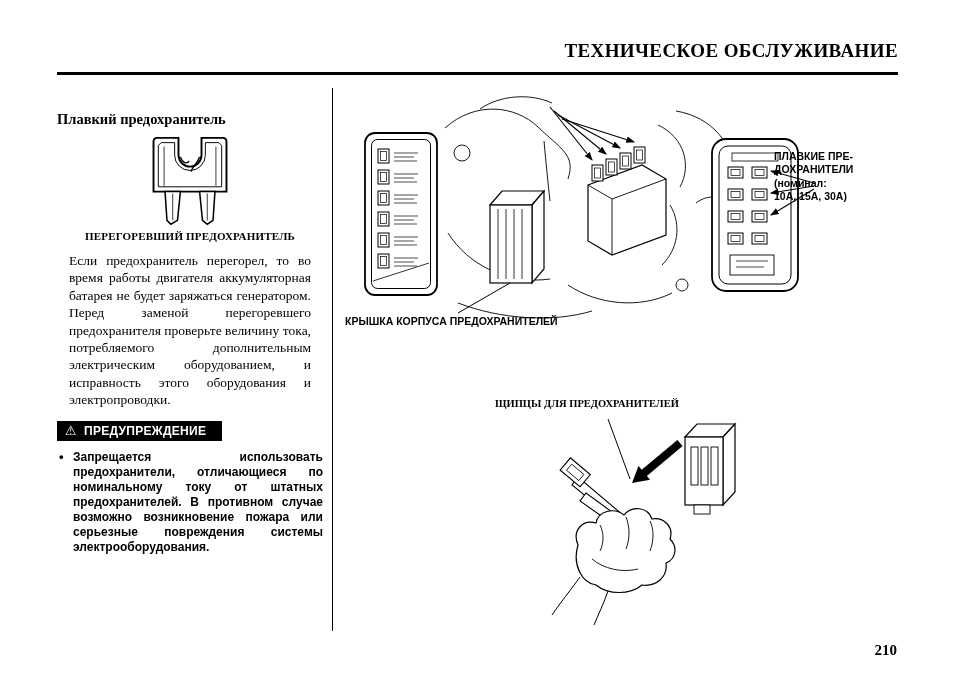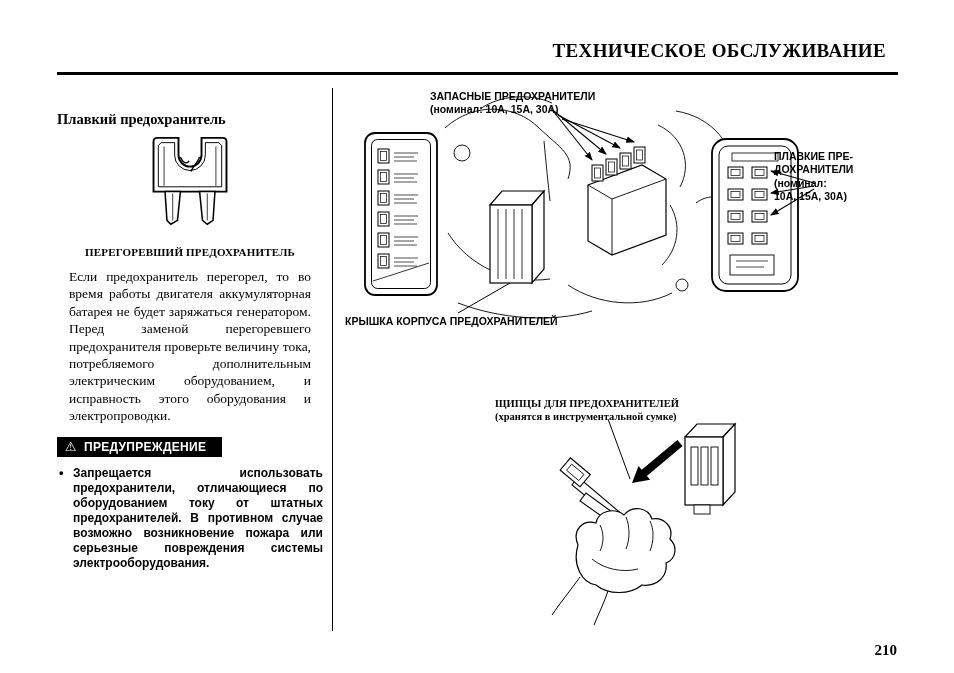--- a/index.html
+++ b/index.html
@@ -1,27 +1,27 @@
 <!DOCTYPE html>
 <html><head>
 <meta charset="utf-8">
 <style>
   * { box-sizing: border-box; }
   html,body { margin:0; padding:0; background:#dcdcdc; }
   .page { position:relative; width:954px; height:673px; background:#ffffff; color:#000;
           font-family:"Liberation Serif", serif; overflow:hidden; margin:0 auto; }
 
-  .header-title { position:absolute; top:40px; right:68px; font-size:19px; font-weight:bold; letter-spacing:0.4px; }
+  .header-title { position:absolute; top:40px; right:56px; font-size:19px; font-weight:bold; letter-spacing:0.4px; }
   .header-rule  { position:absolute; left:57px; top:72px; width:841px; height:3px; background:#000; }
   .col-divider  { position:absolute; left:332px; top:88px; width:1px; height:543px; background:#000; }
 
   .left-col { position:absolute; left:57px; top:88px; width:266px; }
   .heading  { font-weight:bold; font-size:14.5px;margin-top:23px; }
   .blown-fuse { display:block; margin:6px auto 0; width:116px; height:96px; }
-  .fuse-caption { margin-top:16px; text-align:center; font-weight:bold; font-size:11px; letter-spacing:0.2px; }
+  .fuse-caption { margin-top:0; text-align:center; font-weight:bold; font-size:11px; letter-spacing:0.2px; }
   .body-text { margin:10px 12px 0; font-size:13.5px; line-height:1.29; text-align:justify; }
 
   .warning-bar { margin-top:12px; display:inline-flex; align-items:center; gap:7px;
                  background:#000; color:#fff; font-family:"Liberation Sans","DejaVu Sans",sans-serif;
                  font-weight:bold; font-size:12px; padding:3px 16px 3px 8px; letter-spacing:0.3px; }
   .warn-icon { font-size:13px; line-height:1; }
 
   .warn-list { margin:9px 0 0; padding:0; list-style:none;
                font-family:"Liberation Sans",sans-serif; font-weight:bold; font-size:12px; line-height:1.25; }
   .warn-list li { position:relative; padding-left:16px; margin-bottom:6px; text-align:justify; }
@@ -64,41 +64,36 @@
     <div class="fuse-caption">ПЕРЕГОРЕВШИЙ ПРЕДОХРАНИТЕЛЬ</div>
 
     <p class="body-text">Если предохранитель перегорел, то во время работы двигателя аккумуляторная батарея не будет заряжаться генератором. Перед заменой перегоревшего предохранителя проверьте величину тока, потребляемого дополнительным электрическим оборудованием, и исправность этого оборудования и электропроводки.</p>
 
     <div class="warning-bar">
       <span class="warn-icon">⚠</span>
       <span>ПРЕДУПРЕЖДЕНИЕ</span>
     </div>
 
     <ul class="warn-list">
-      <li>Запрещается использовать предохранители, отличающиеся по оборудованием току от штатных предохранителей. В противном случае возможно возникновение пожара или серьезные повреждения системы электрооборудования.</li>
+      <li>Запрещается использовать предохранители, отличающиеся по номинальному току от штатных предохранителей. В противном случае возможно возникновение пожара или серьезные повреждения системы электрооборудования.</li>
     </ul>
   </div>
 
-  <div class="ill-label" style="left:430px; top:90px;">
-    <div>ЗАПАСНЫЕ ПРЕДОХРАНИТЕЛИ</div>
-    <div>(номинал: 10А, 15А, 30А)</div>
-  </div>
 
   <div class="ill-label" style="left:774px; top:150px;">
     <div>ПЛАВКИЕ ПРЕ-</div>
     <div>ДОХРАНИТЕЛИ</div>
     <div>(номинал:</div>
     <div>10А, 15А, 30А)</div>
   </div>
 
   <div class="ill-label" style="left:345px; top:315px;">КРЫШКА КОРПУСА ПРЕДОХРАНИТЕЛЕЙ</div>
 
   <div class="ill-label" style="left:495px; top:397px;font-family:Liberation Serif, serif;">
     <div>ЩИПЦЫ ДЛЯ ПРЕДОХРАНИТЕЛЕЙ</div>
-    <div>(хранятся в инструментальной сумке)</div>
   </div>
 
   <svg class="main-illu" viewBox="0 0 565 262" xmlns="http://www.w3.org/2000/svg">
     <defs>
       <marker id="ah" markerWidth="9" markerHeight="7" refX="7" refY="3" orient="auto">
         <path d="M0,0 L8,3 L0,6 Z" fill="#000"></path>
       </marker>
     </defs>
 
     <g stroke="#000" fill="none" stroke-width="0.9">

